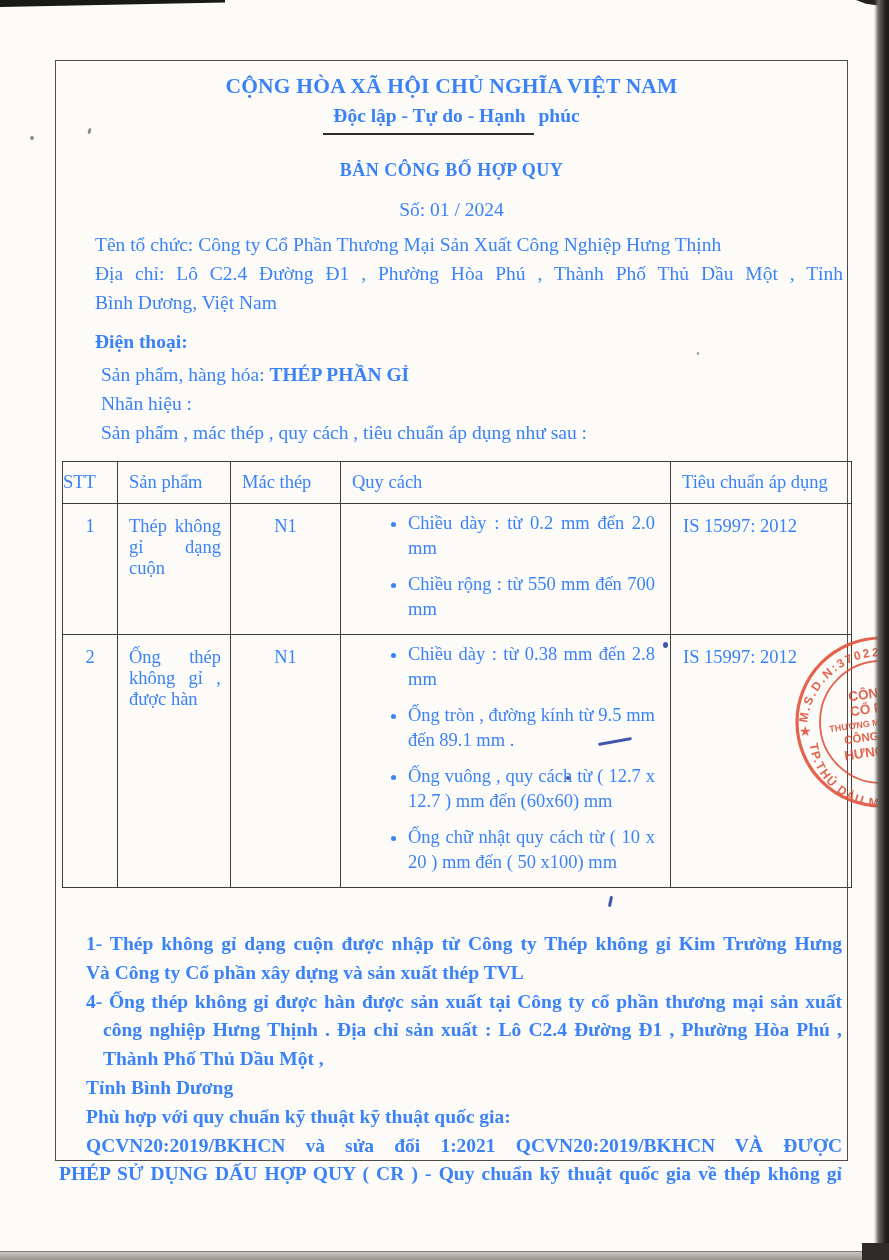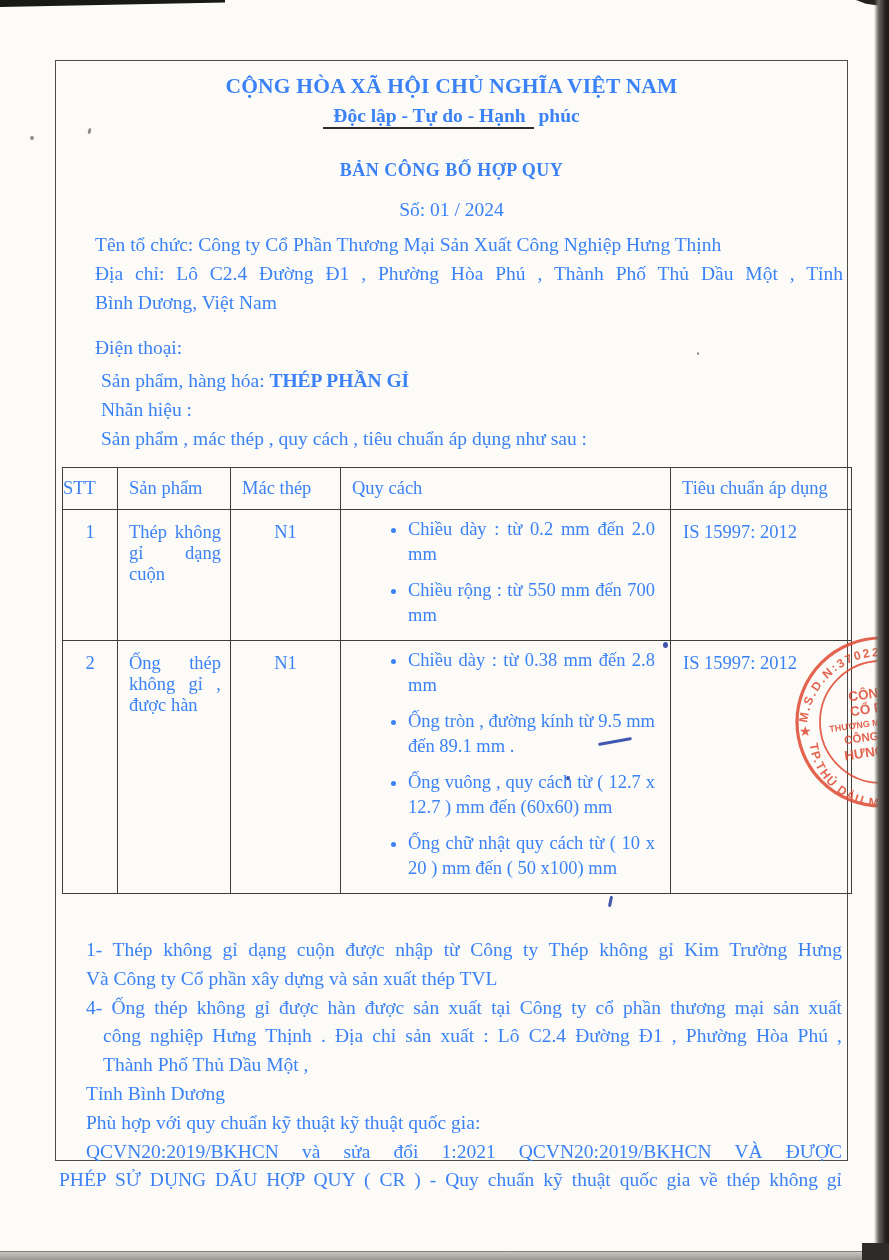--- a/index.html
+++ b/index.html
@@ -22,30 +22,30 @@
   .speck{position:absolute;background:#8f8e8a;border-radius:50%;}
   .ink{position:absolute;background:#4156ae;border-radius:2px;z-index:6;}
 
   
   .border-box{position:absolute;left:55px;top:60px;width:793px;height:1101px;
     box-sizing:border-box;border:1.6px solid #4d4c49;}
 
   .doc-header{text-align:center;margin-top:12px;}
   .nat-header{font-size:21.5px;font-weight:bold;line-height:27px;letter-spacing:.2px;}
   .motto{font-size:19.5px;font-weight:bold;line-height:27px;margin-top:2px;}
-  .motto .u{border-bottom:2px solid #2e2d2b;padding:0 8px 1px 10px;}
+  .motto .u{border-bottom:2px solid #2e2d2b;padding:0 8px 7px 10px;}
   .doc-title{font-size:18px;font-weight:bold;line-height:32px;margin:25px 0 0 0;letter-spacing:.5px;}
   .doc-no{font-size:19.5px;line-height:26px;margin-top:11px;}
 
   .body-block{margin-top:7px;padding:0 4px 0 39px;font-size:19.5px;}
   .bline{line-height:29px;}
   .just{text-align:justify;text-align-last:justify;}
   .ind{padding-left:6px;}
   .bold{font-weight:bold;}
-  .mt2{margin-top:16px;} .mt4{margin-top:4px;}
+  .mt2{margin-top:10px;font-weight:bold;} .mt4{margin-top:4px;}
 
   
   table.spec{border-collapse:collapse;table-layout:fixed;width:776px;margin:14px 0 0 6px;
     font-size:18.5px;}
   table.spec td,table.spec th{border:1.6px solid #3f3e3b;vertical-align:top;font-weight:normal;
     box-sizing:border-box;}
   th.h-stt,td.c-stt{width:55px;text-align:center;}
   th.h-sp , td.c-sp {width:113px;}
   th.h-mt , td.c-mt {width:110px;text-align:center;}
   th.h-qc , td.c-qc {width:330px;}
@@ -56,21 +56,21 @@
   tr.r2 td{height:233px;}
   td.c-stt{padding-top:12px;}
   td.c-sp{padding:12px 9px 0 11px;text-align:justify;}
   td.c-mt{padding-top:12px;}
   td.c-tc{padding:12px 8px 0 12px;}
   td.c-qc ul{margin:6px 0 0 0;padding:0 14px 0 66px;}
   td.c-qc li{margin:6px 0 11px 0;text-align:justify;line-height:25px;}
 
   
   .notes{margin-top:42px;padding:0 5px 0 30px;font-size:19.5px;}
-  .nline{line-height:28.8px;}
+  .nline{line-height:28.8px;font-weight:bold;}
   .ind2{margin-left:17px;}
   .outdent{margin-left:-27px;}
 
   
   .stamp{position:absolute;left:793px;top:635px;width:176px;height:176px;z-index:5;opacity:.88;}
 </style>
 </head>
 <body>
 
 <div class="page">

